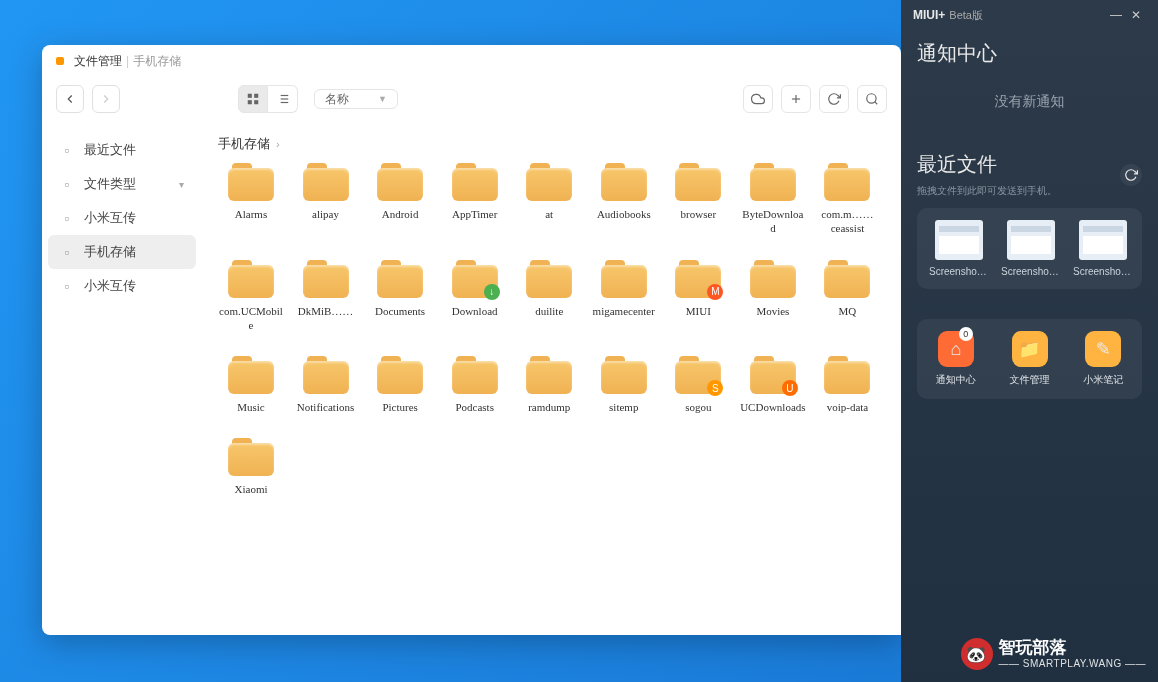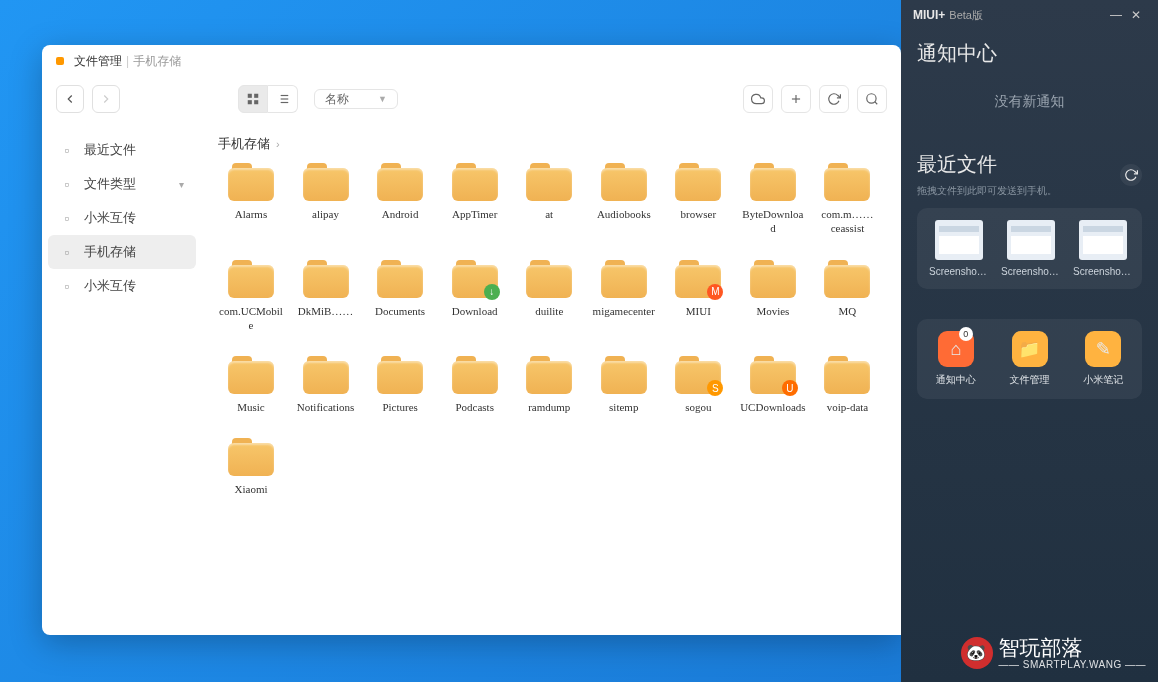--- a/index.html
+++ b/index.html
@@ -191,21 +191,21 @@
   position: absolute; right: 12px; bottom: 12px;
   display: flex; align-items: center; gap: 6px;
   color: #fff;
 }
 .wm-logo {
   width: 32px; height: 32px; background: #d02e2e; border-radius: 50%;
   display: flex; align-items: center; justify-content: center;
   font-size: 16px;
 }
 .wm-text { display: flex; flex-direction: column; line-height: 1.1; }
-.wm-main { font-weight: 400; font-size: 21px; }
+.wm-main { font-weight: 700; font-size: 17px; }
 .wm-sub { font-size: 10px; letter-spacing: .5px; opacity: .85; }
 
 svg { width: 14px; height: 14px; }
 </style>
 </head>
 <body>
 
 <div class="filemgr">
   <div class="fm-titlebar">
     <span class="fm-dot"></span>

